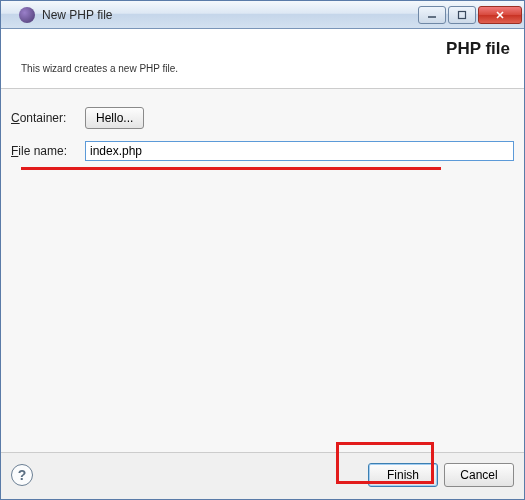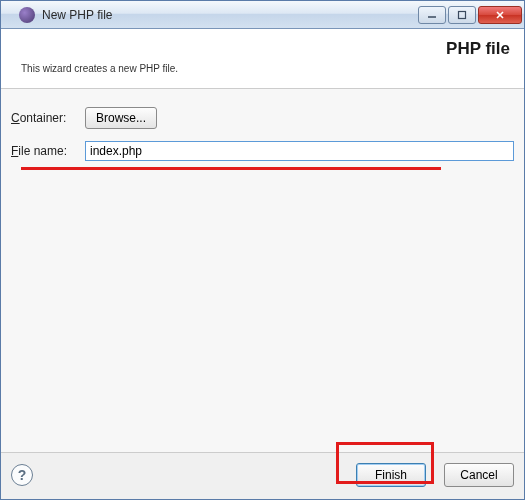--- a/index.html
+++ b/index.html
@@ -135,21 +135,21 @@
       border-radius: 50%;
       display: flex; align-items: center; justify-content: center;
       color: #5a6e82;
       font-weight: bold;
       font-size: 14px;
       background: #fbfcfd;
     }
     .footer-btns {
       margin-left: auto;
       display: flex;
-      gap: 18px;
+      gap: 6px;
     }
     .footer .btn {
       min-width: 70px;
       height: 24px;
     }
     .btn.default {
       border-color: #3c7fb1;
       box-shadow: 0 0 0 1px #a2cdf2 inset;
     }
     .red-box {
@@ -202,21 +202,21 @@
 
   <div class="banner">
     <div class="heading">PHP file</div>
     <div class="desc">This wizard creates a new PHP file.</div>
   </div>
 
   <div class="content">
 
     <div class="form-row">
       <label><span class="u">C</span>ontainer:</label>
-      <button class="btn">Browse...</button>
+      <button class="btn">Hello...</button>
     </div>
 
     <div class="form-row">
       <label><span class="u">F</span>ile name:</label>
       <input type="text" style="border-color: rgb(92, 154, 216);" value="index.php">
     </div>
 
     <div class="red-underline"></div>
 
     <div class="spacer"></div>

